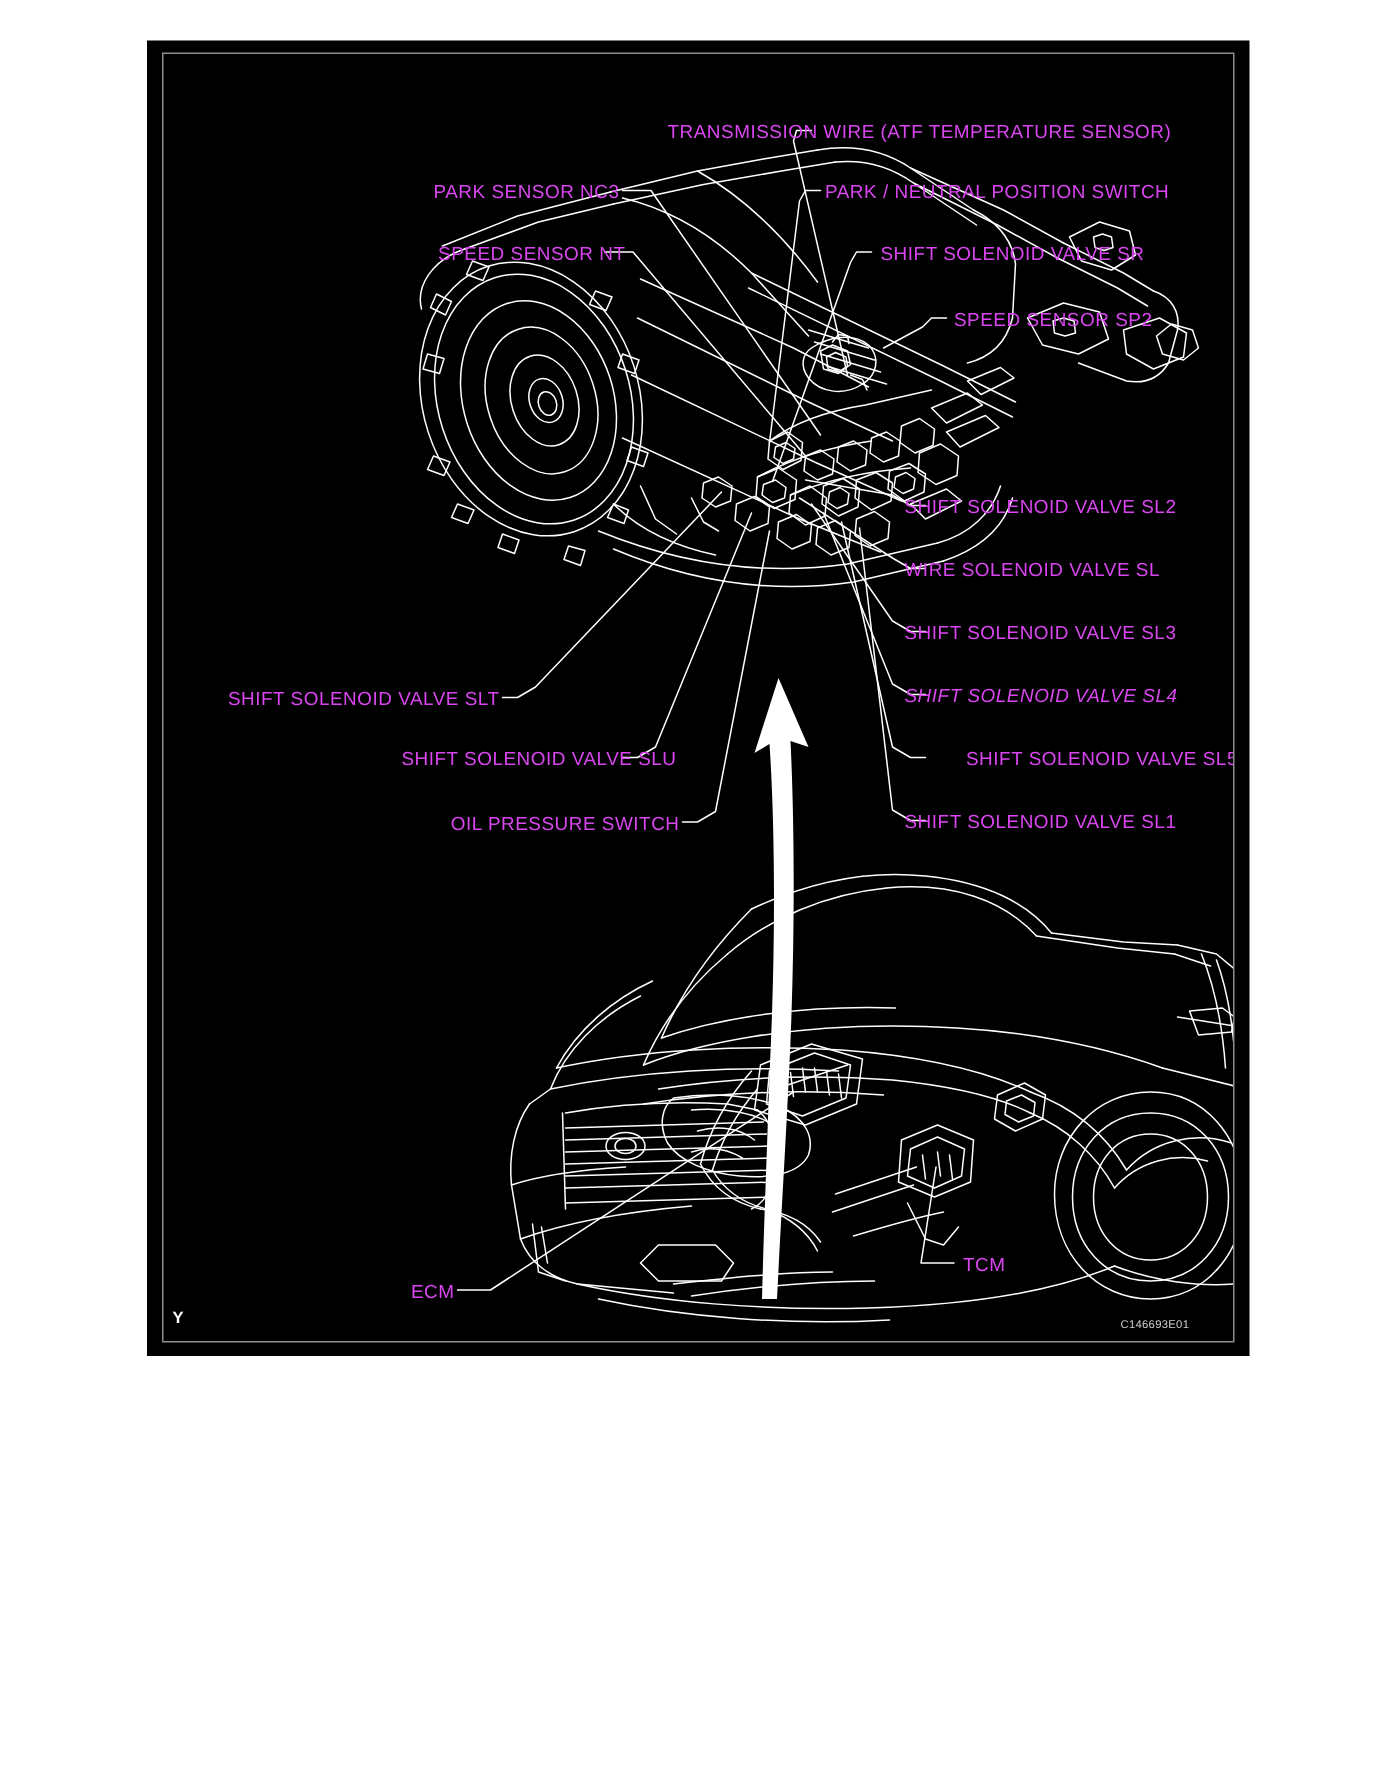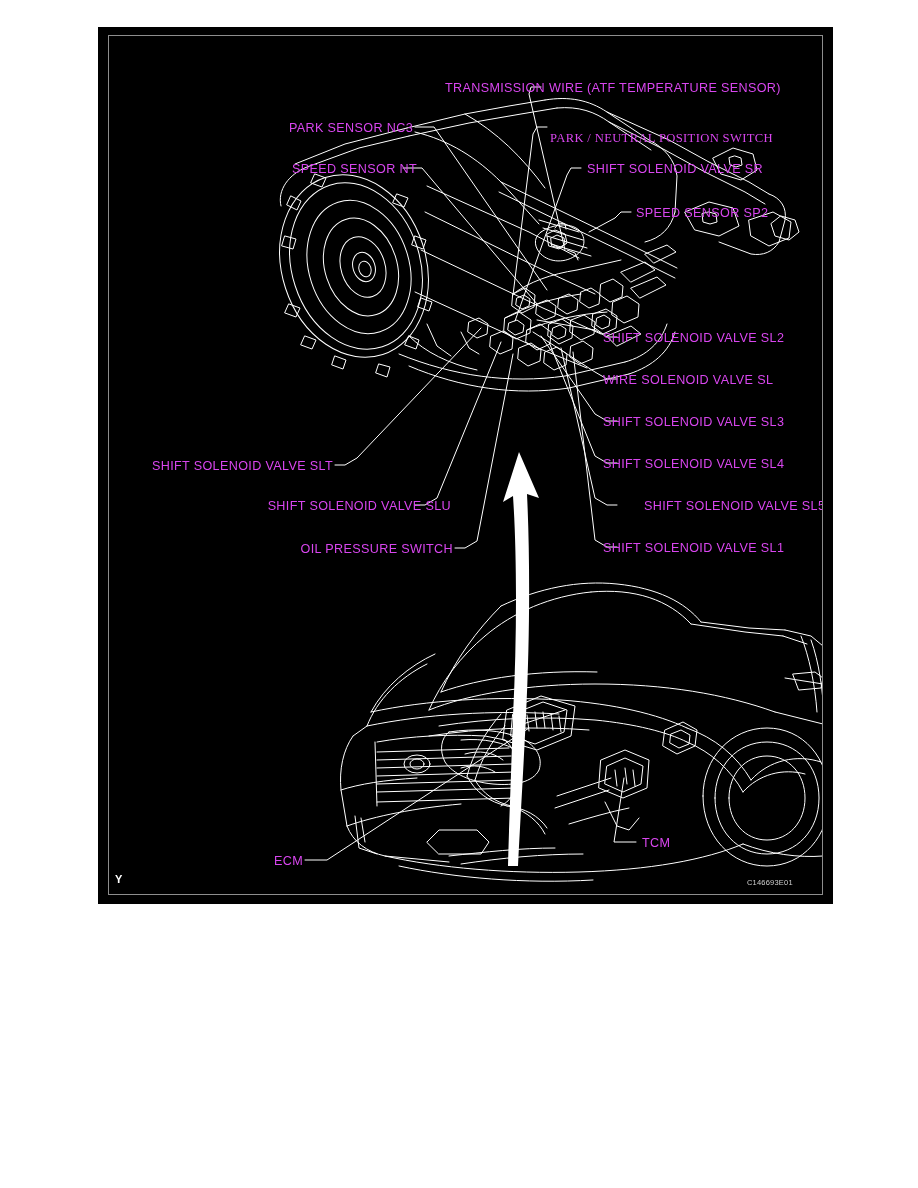--- a/index.html
+++ b/index.html
@@ -335,27 +335,27 @@
       <div>
 
         <div class="lbl r" style="left:304px;top:86px;">PARK SENSOR NC3</div>
         <div class="lbl r" style="left:308px;top:127px;text-align:center;">SPEED SENSOR NT</div>
         <div class="lbl r" style="left:224px;top:424px;">SHIFT SOLENOID VALVE SLT</div>
         <div class="lbl r" style="left:304px;top:464px;margin-left:38px;">SHIFT SOLENOID VALVE SLU</div>
         <div class="lbl r" style="left:344px;top:507px;">OIL PRESSURE SWITCH</div>
         <div class="lbl r" style="left:194px;top:819px;">ECM</div>
 
         <div class="lbl" style="left:336px;top:46px;">TRANSMISSION WIRE (ATF TEMPERATURE SENSOR)</div>
-        <div class="lbl" style="left:441px;top:96px;font-family:Liberation Serif, serif;">PARK / NEUTRAL POSITION SWITCH</div>
+        <div class="lbl" style="left:441px;top:86px;">PARK / NEUTRAL POSITION SWITCH</div>
         <div class="lbl" style="left:478px;top:127px;">SHIFT SOLENOID VALVE SR</div>
         <div class="lbl" style="left:527px;top:171px;">SPEED SENSOR SP2</div>
         <div class="lbl" style="left:494px;top:296px;">SHIFT SOLENOID VALVE SL2</div>
         <div class="lbl" style="left:494px;top:338px;">WIRE SOLENOID VALVE SL</div>
         <div class="lbl" style="left:494px;top:380px;">SHIFT SOLENOID VALVE SL3</div>
-        <div class="lbl" style="left:494px;top:422px;">SHIFT SOLENOID VALVE SL4</div>
+        <div class="lbl" style="left:494px;top:422px;font-style:italic;">SHIFT SOLENOID VALVE SL4</div>
         <div class="lbl" style="left:494px;top:464px;margin-left:41px;">SHIFT SOLENOID VALVE SL5</div>
         <div class="lbl" style="left:494px;top:506px;">SHIFT SOLENOID VALVE SL1</div>
         <div class="lbl" style="left:533px;top:801px;">TCM</div>
 
       </div>
 
       <div class="corner-mark" style="left:6px;top:838px;">Y</div>
       <div class="figcode" style="left:638px;top:843px;">C146693E01</div>
 
     </div>

